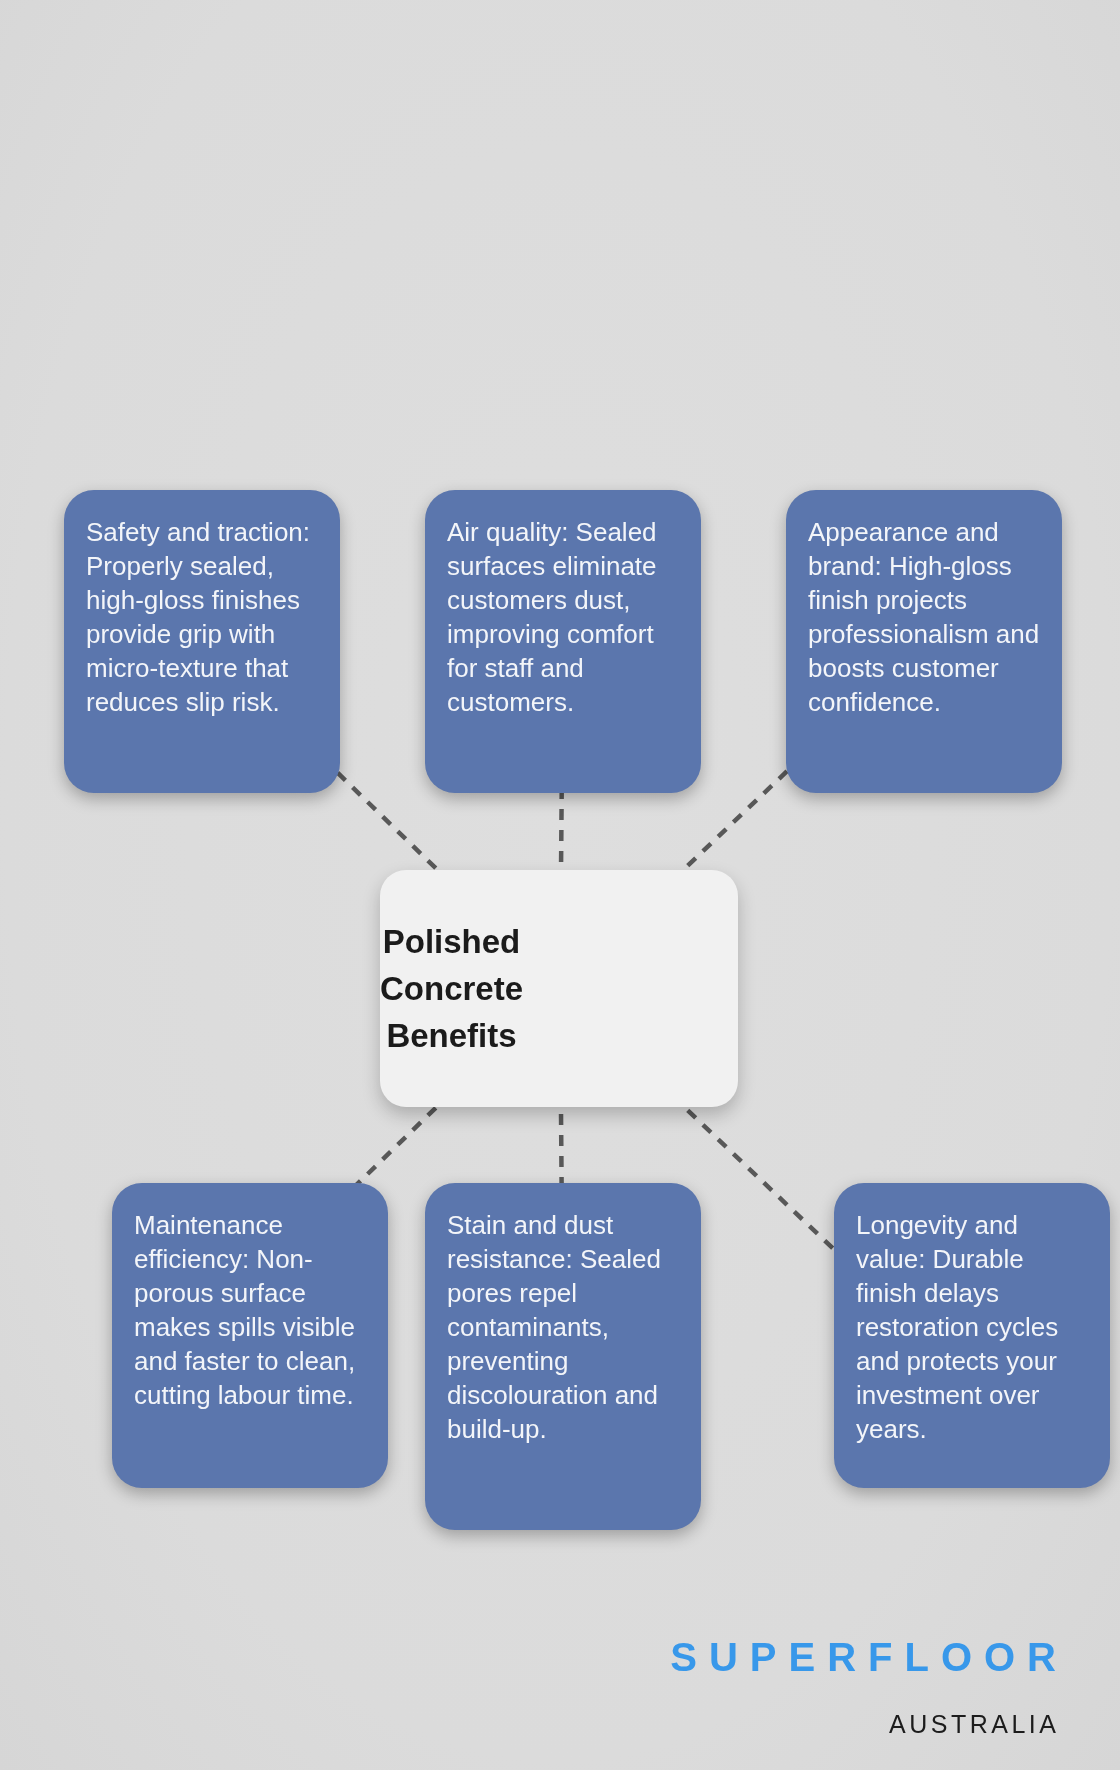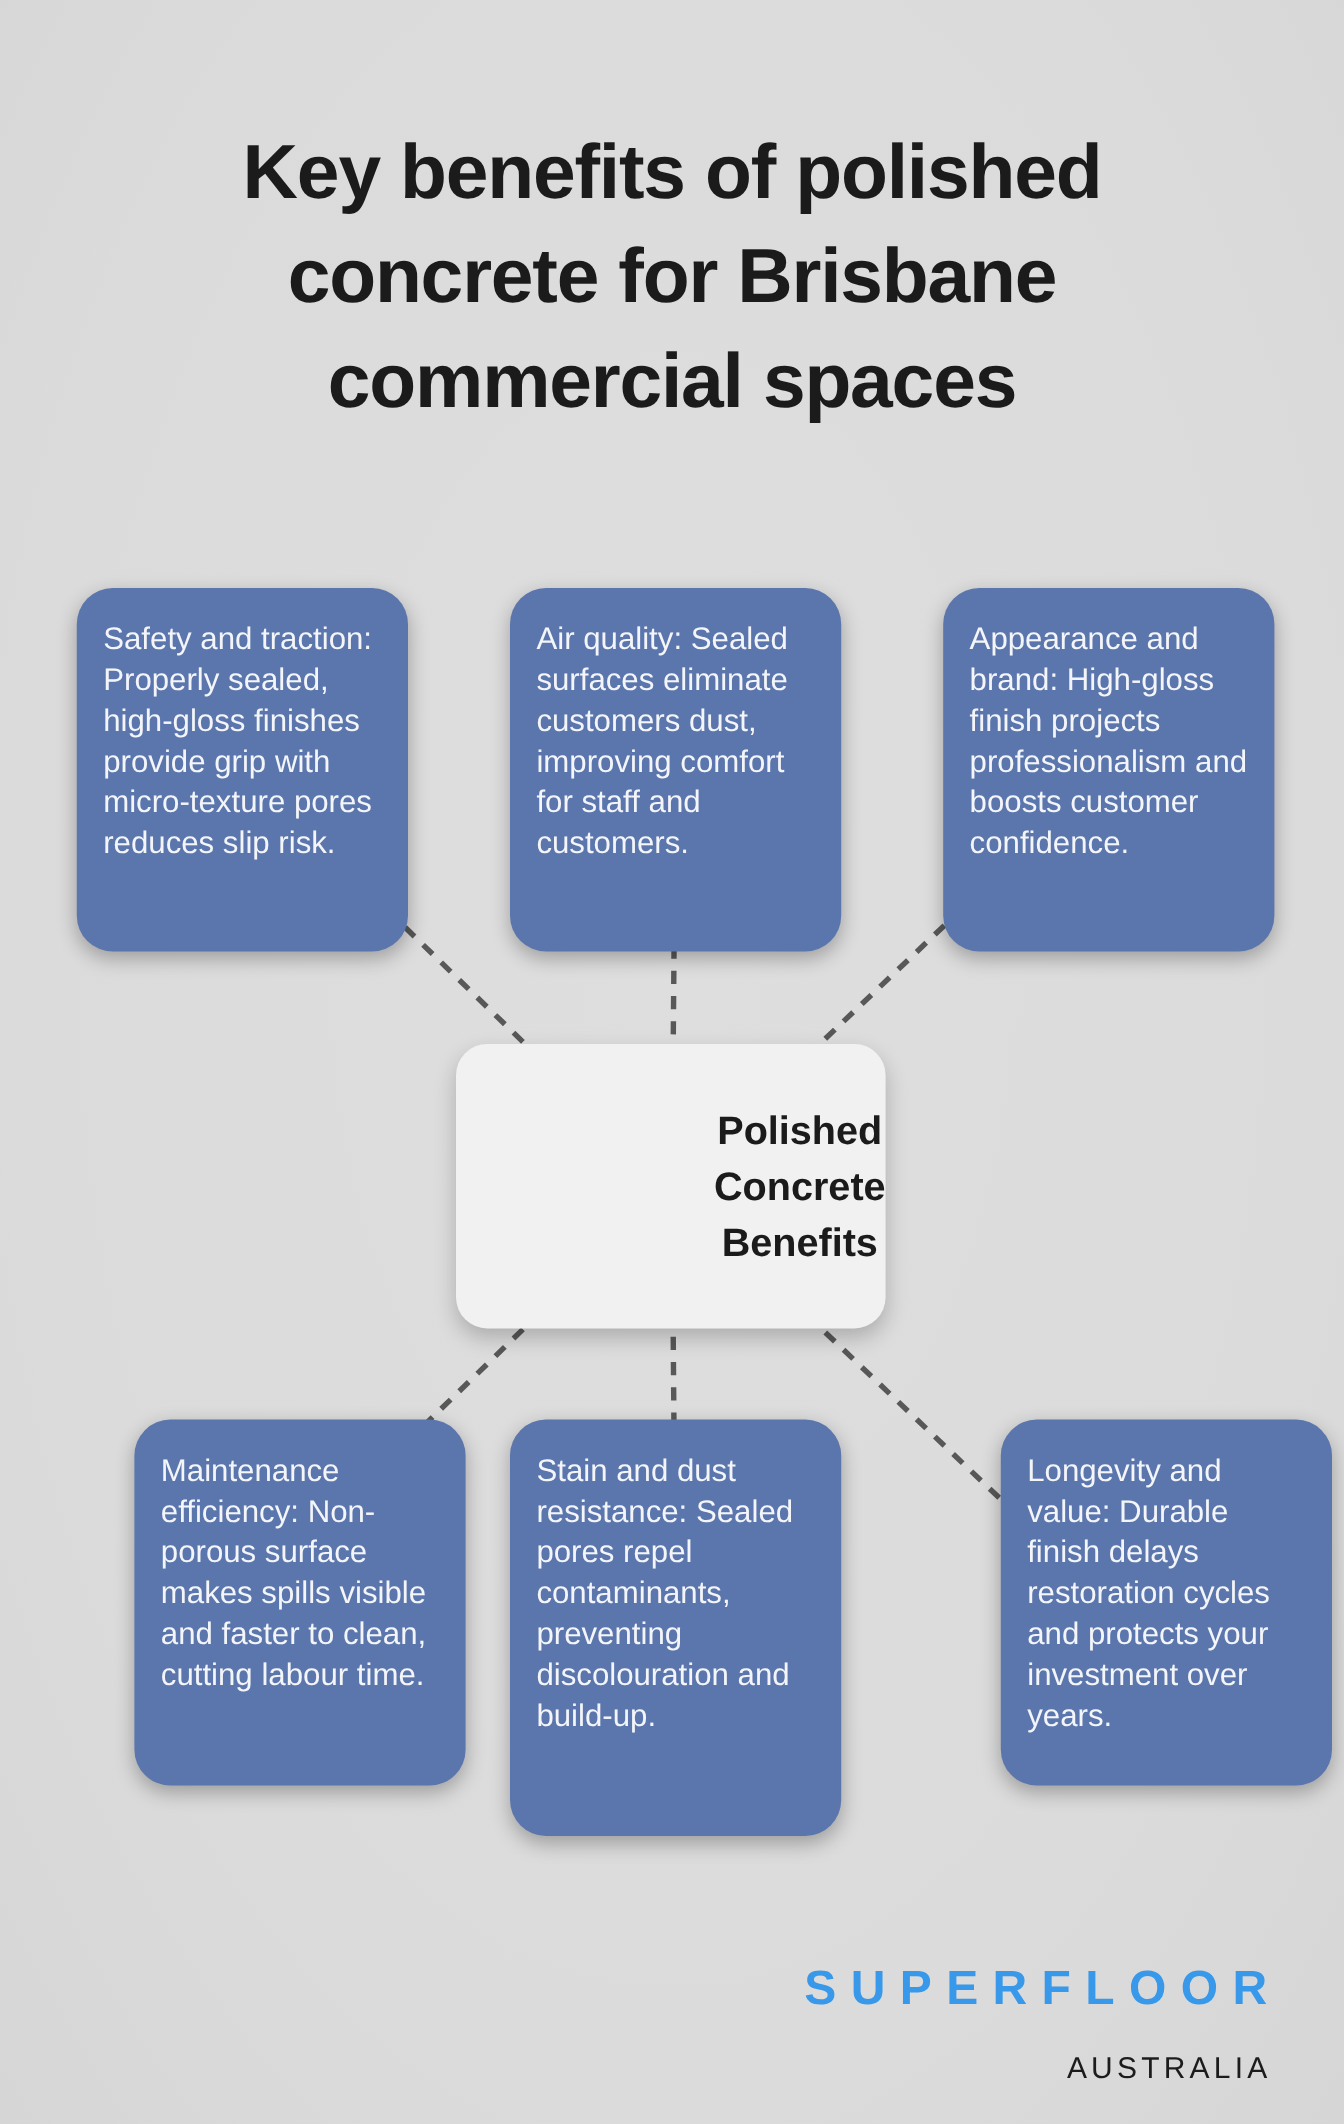--- a/index.html
+++ b/index.html
@@ -49,21 +49,21 @@
   .col-3{left:786px;}
   .box-4,.box-6{top:1183px;height:305px;margin-left:48px;}
   .box-5{top:1183px;height:347px;}
   .center-node{
     position:absolute;
     left:380px;top:870px;
     width:358px;height:237px;
     background:#f1f1f1;
     border-radius:26px;
     box-shadow:0 8px 18px rgba(0,0,0,0.22);
-    display:flex;align-items:center;justify-content:flex-end;
+    display:flex;align-items:center;justify-content:flex-start;
     z-index:3;
   }
   .center-node .label{
     font-size:33px;
     line-height:47px;
     font-weight:700;
     color:#1b1b1b;
     text-align:center;
     white-space:pre-line;
   }
@@ -100,26 +100,23 @@
     <g stroke="#585858" stroke-width="4.5" stroke-dasharray="11 10" fill="none">
       <line x1="202" y1="641" x2="559" y2="988"></line>
       <line x1="563" y1="641" x2="560" y2="988"></line>
       <line x1="924" y1="641" x2="559" y2="988"></line>
       <line x1="202" y1="1335" x2="559" y2="988"></line>
       <line x1="563" y1="1356" x2="560" y2="988"></line>
       <line x1="924" y1="1335" x2="559" y2="988"></line>
     </g>
   </svg>
 
-  <h1 class="title">Key benefits of polished
-concrete for Brisbane
-commercial spaces</h1>
 
   <div class="benefit-box row-top col-1">
-    <p>Safety and traction: Properly sealed, high-gloss finishes provide grip with micro-texture pores reduces slip risk.</p>
+    <p>Safety and traction: Properly sealed, high-gloss finishes provide grip with micro-texture that reduces slip risk.</p>
   </div>
 
   <div class="benefit-box row-top col-2">
     <p>Air quality: Sealed surfaces eliminate customers dust, improving comfort for staff and customers.</p>
   </div>
 
   <div class="benefit-box row-top col-3">
     <p>Appearance and brand: High-gloss finish projects professionalism and boosts customer confidence.</p>
   </div>
 

